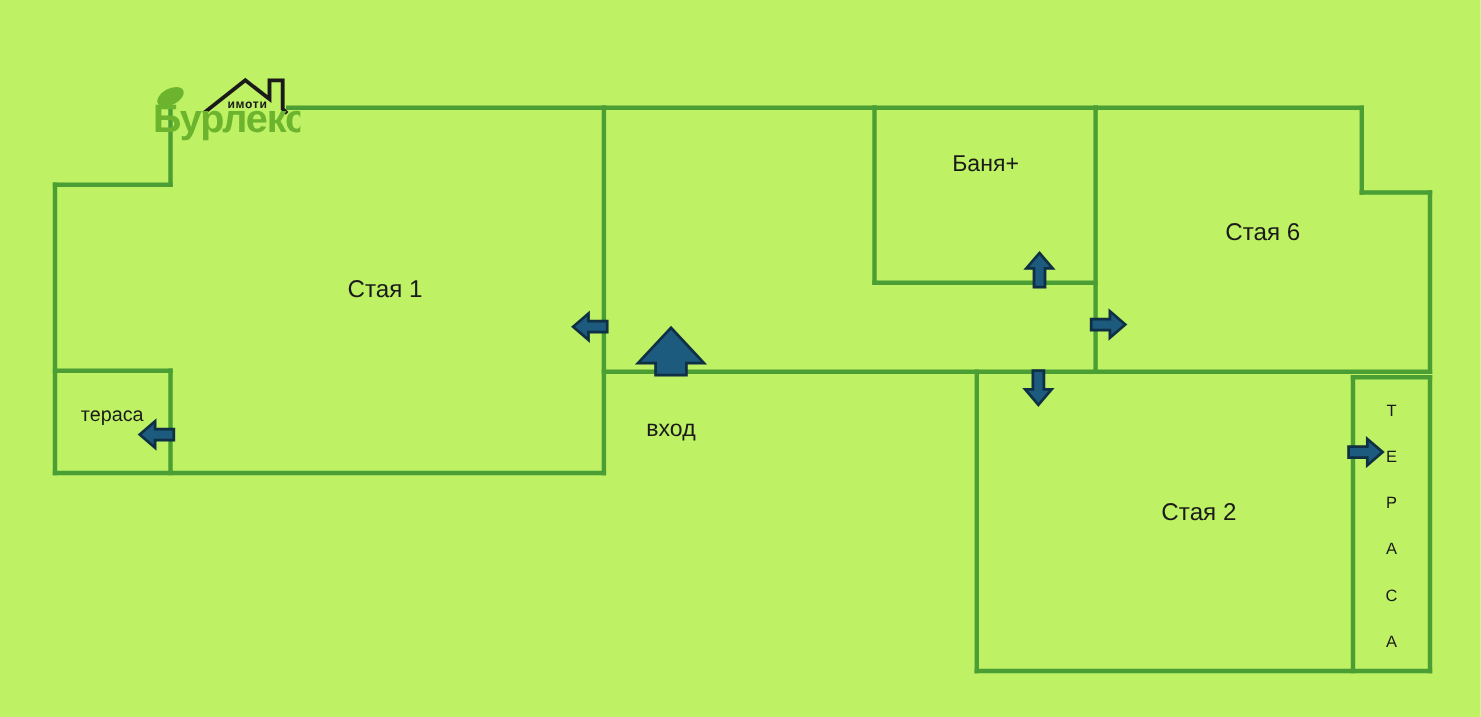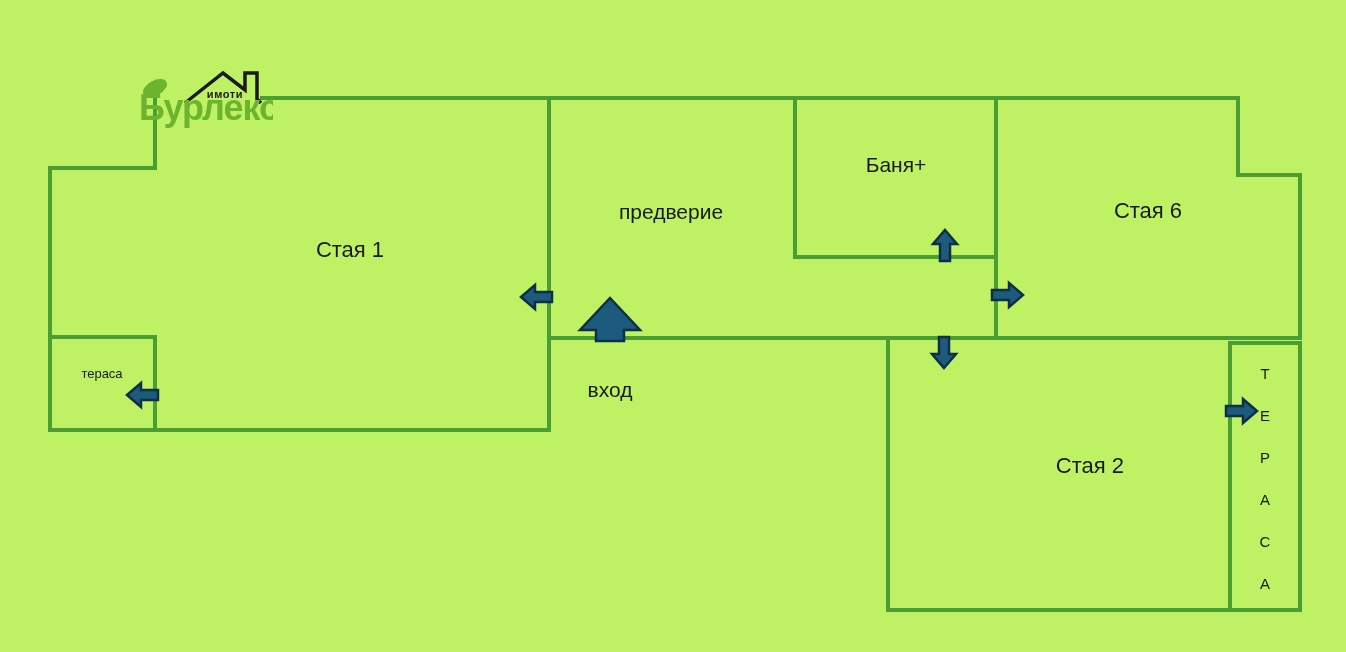--- a/index.html
+++ b/index.html
@@ -31,21 +31,21 @@
     position: absolute;
     color: #1a1a1a;
     font-family: "Liberation Sans", sans-serif;
     white-space: nowrap;
     text-align: center;
     line-height: 1.28;
     user-select: none;
   }
   .room-label.big   { font-size: 22px; }
   .room-label.mid   { font-size: 21px; }
-  .room-label.small { font-size: 13px; }
+  .room-label.small { font-size: 18px; }
   .room-label.two-line { line-height: 1.45; }
 
   .terrace-vertical {
     position: absolute;
     display: flex;
     flex-direction: column;
     align-items: center;
     justify-content: space-around;
     font-size: 15px;
     color: #1a1a1a;
@@ -148,25 +148,24 @@
       </g>
 
       <text x="92" y="41" font-family="'Liberation Sans', sans-serif" font-size="11" font-weight="bold" fill="#1a1a1a" text-anchor="middle" letter-spacing="0.6">имоти</text>
 
       <ellipse cx="22" cy="31" rx="13" ry="7.5" transform="rotate(-28 22 31)" fill="#6cb42e"></ellipse>
 
       <text x="6" y="63" font-family="'Liberation Sans', sans-serif" font-size="36" font-weight="bold" fill="#6cb42e" letter-spacing="-1">Бурлекс</text>
     </svg>
   </div>
 
-  <div class="room-label big" style="left:285px; top:236px; width:130px;">Стая 1</div>
+  <div class="room-label big" style="left:285px; top:249px; width:130px;">Стая 1</div>
 
-  <div class="room-label mid" style="left:596px; top:199px; width:150px;">предверие</div>
 
-  <div class="room-label mid two-line" style="left:816px; top:150px; width:160px;">
+  <div class="room-label mid two-line" style="left:816px; top:134px; width:160px;">
     <div>Баня+</div>
   </div>
 
   <div class="room-label big" style="left:1083px; top:197px; width:130px;">Стая 6</div>
 
   <div class="room-label big" style="left:994px; top:452px; width:130px;text-align:right;">Стая 2</div>
 
   <div class="room-label small" style="left:52px; top:366px; width:100px;">тераса</div>
 
   <div class="room-label mid" style="left:565px; top:357px; width:90px;margin-top:20px;">вход</div>

